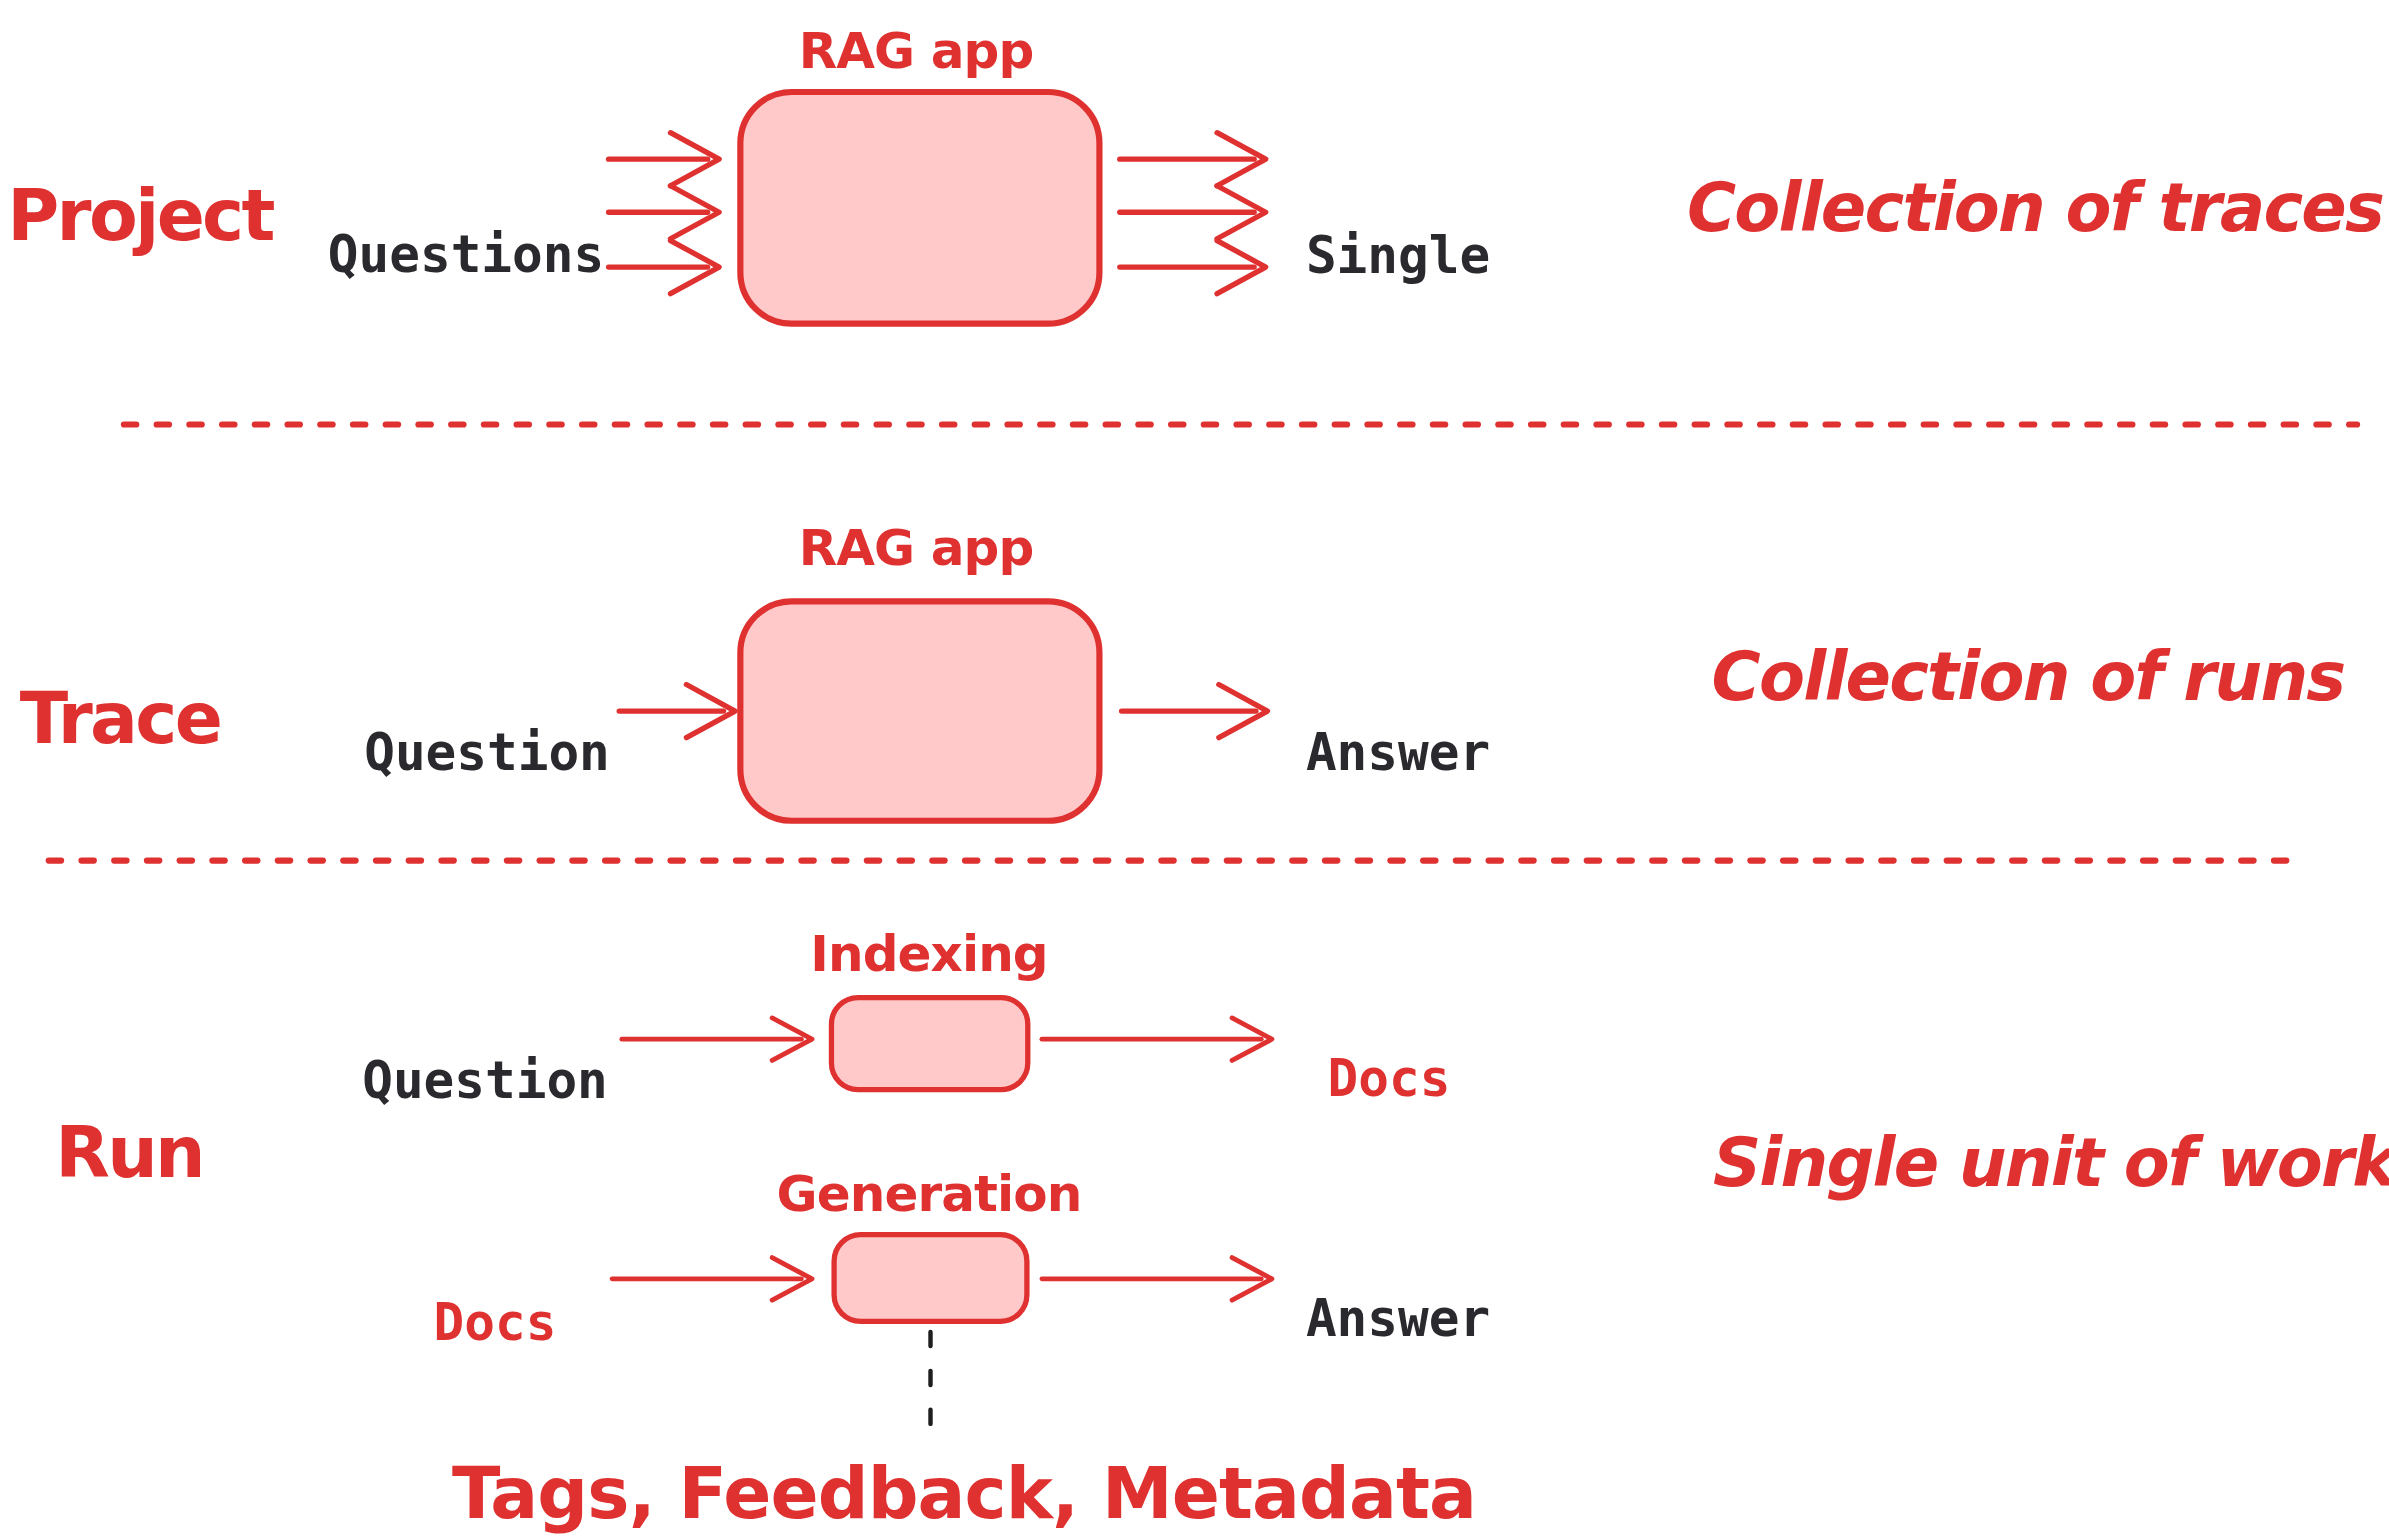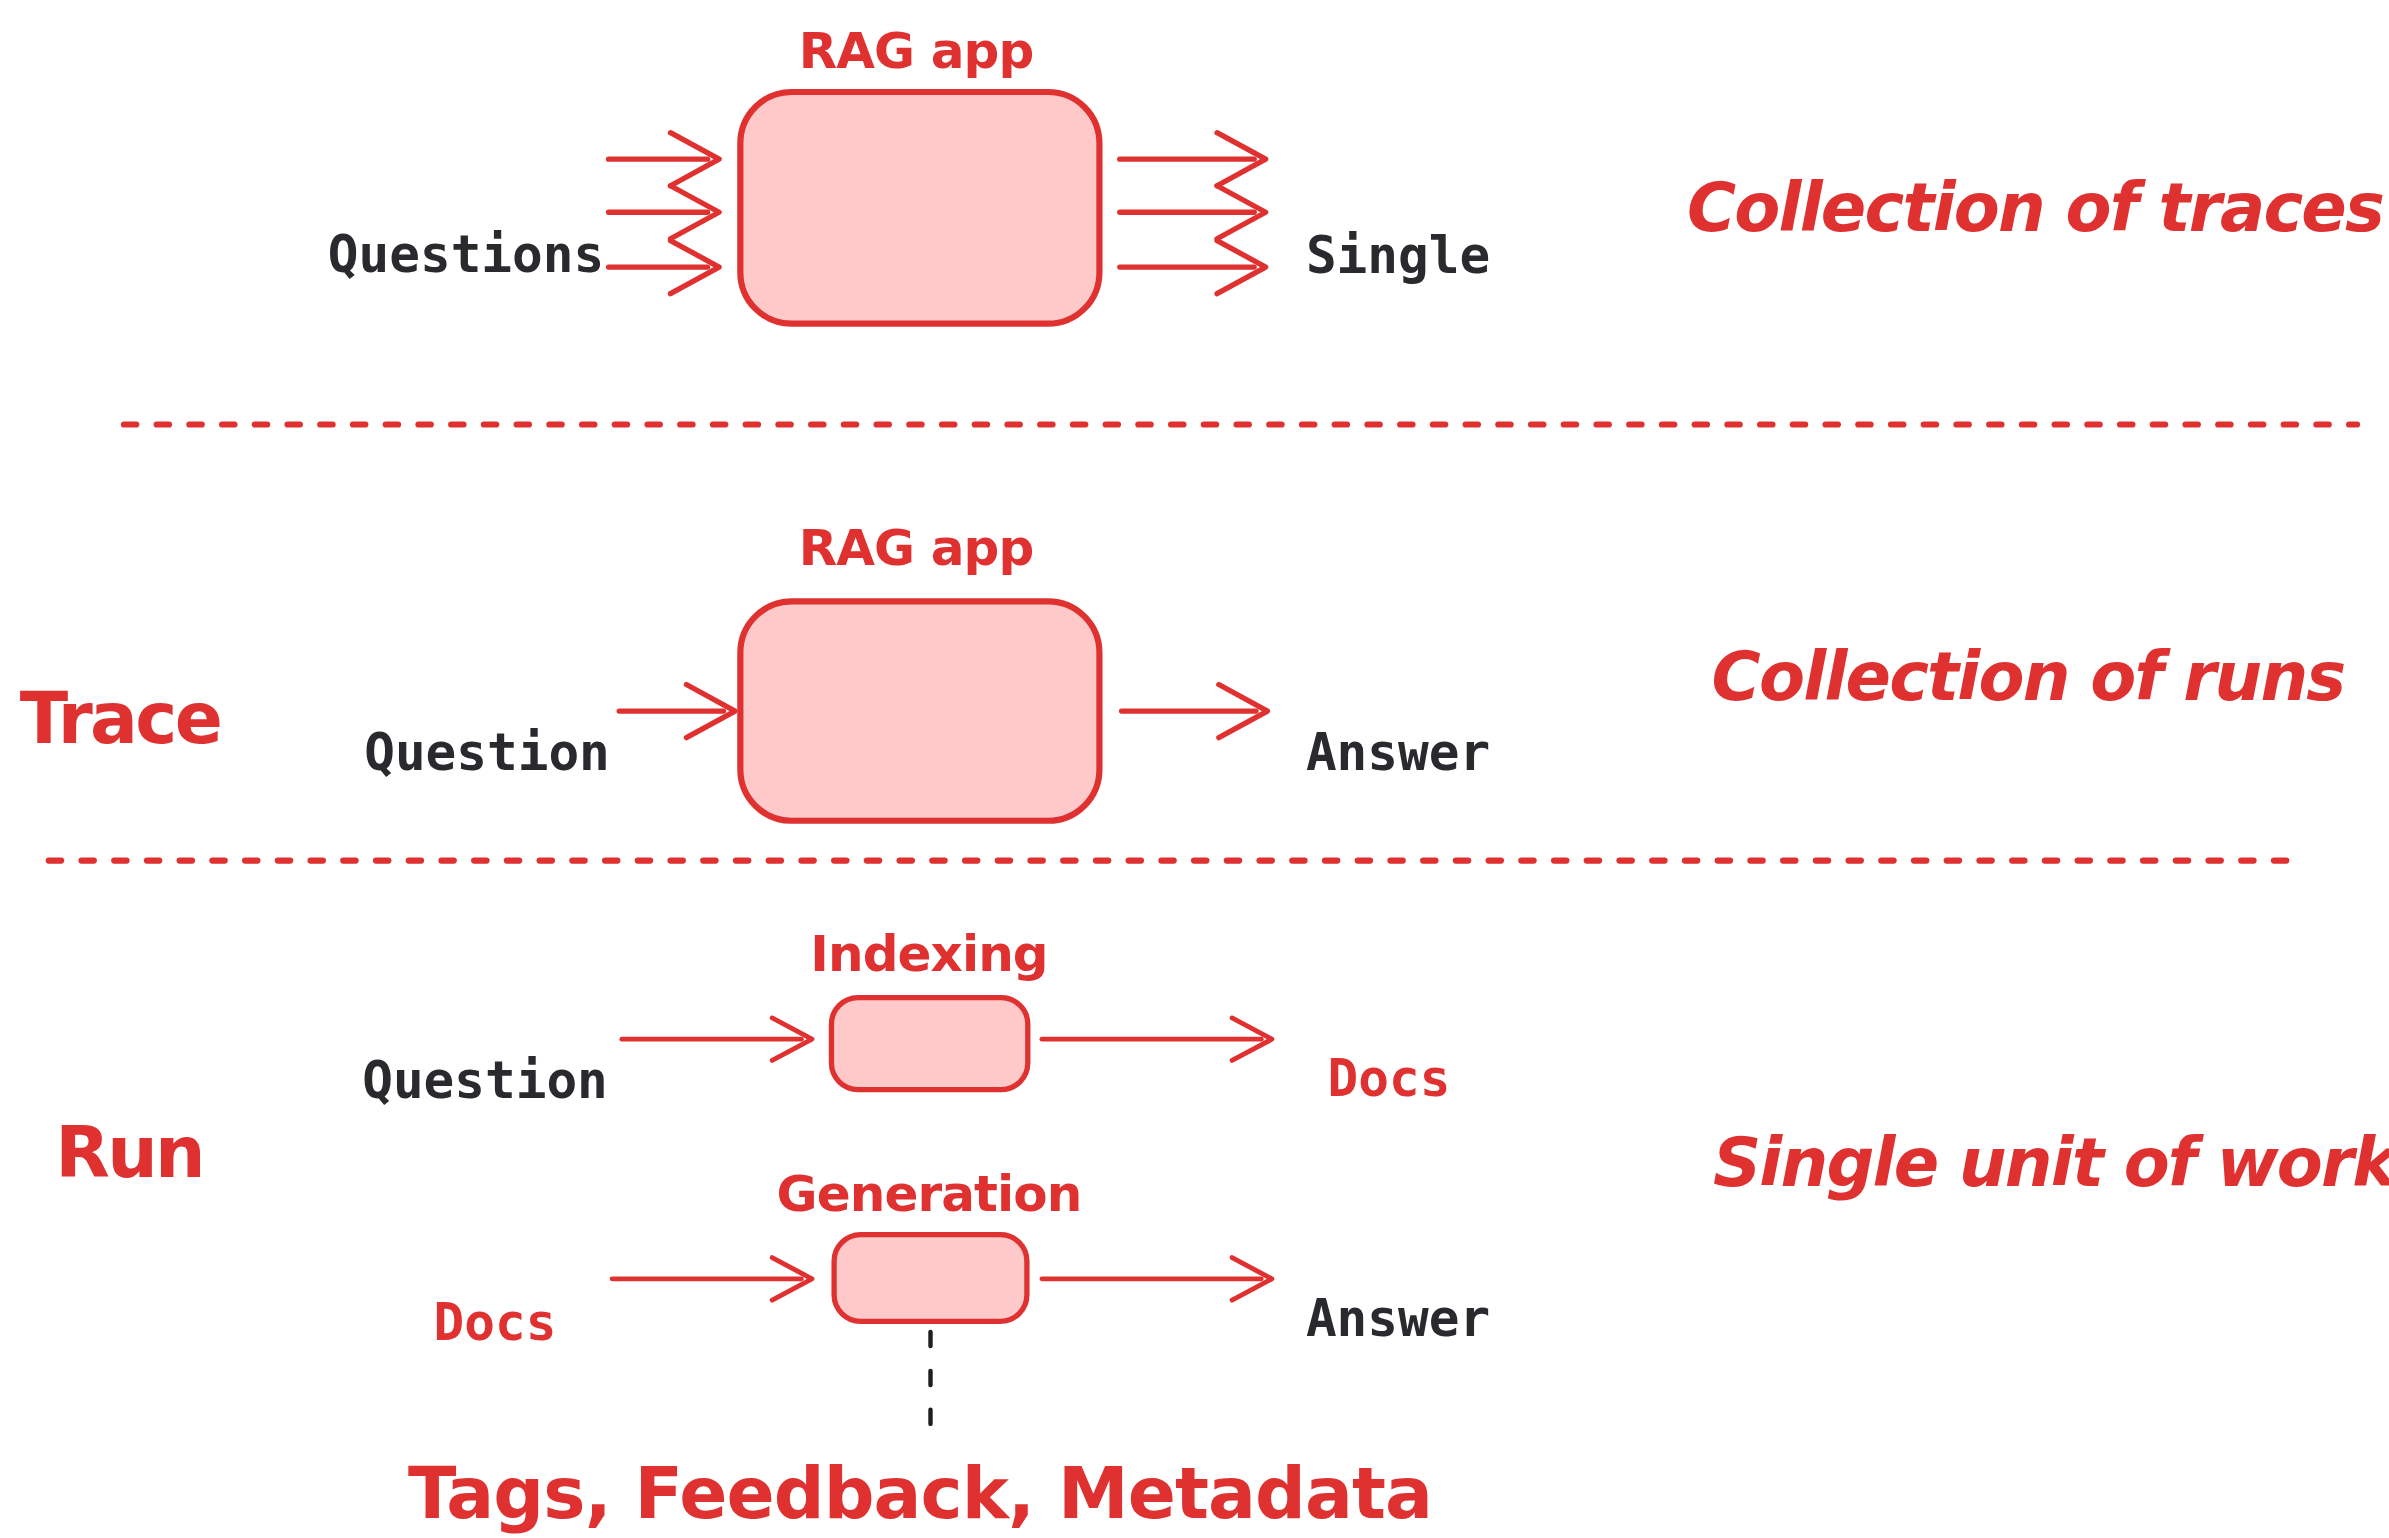--- a/index.html
+++ b/index.html
@@ -24,21 +24,21 @@
     user-select: none;
   }
   .hand {
     font-family: "DejaVu Sans", sans-serif;
     font-weight: 700;
     color: var(--red);
   }
   .hand-xl   { font-size: 71px; letter-spacing: -2.7px; }
   .hand-note { font-size: 67px; letter-spacing: -1.8px; font-style: italic; }
   .hand-title{ font-size: 50px; letter-spacing: -0.9px; }
-  .hand-foot { font-size: 71px; letter-spacing: -0.9px; }
+  .hand-foot { font-size: 71px; letter-spacing: -0.9px; margin-left: 44px; }
   .mono {
     font-family: "DejaVu Sans Mono", monospace;
     font-weight: 700;
     font-size: 51px;
     color: var(--black);
     margin-top: 39px;
   }
   .mono.red { color: var(--red); }
   
   .stroke-red  { stroke: var(--red); fill: none; stroke-linecap: round; stroke-linejoin: round; }
@@ -114,20 +114,21 @@
     <rect class="box-small" x="943" y="1396" width="218" height="98" rx="30" ry="30"></rect>
 
     <g>
       <line class="stroke-red shaft-sm" x1="1178" y1="1446" x2="1426" y2="1446"></line>
       <polyline class="stroke-red head-sm" points="1393,1422 1438,1446 1393,1470"></polyline>
     </g>
 
     <line class="meta-line" x1="1052" y1="1506" x2="1052" y2="1628"></line>
   </svg>
 
+  <div class="lbl hand hand-xl" style="left:140px;  top:215px;">Project</div>
   <div class="lbl mono" style="left:466px;  top:215px;">Questions</div>
   <div class="lbl hand hand-title" style="left:916px; top:51px;">RAG app</div>
   <div class="lbl mono" style="left:1398px; top:216px;">Single</div>
   <div class="lbl hand hand-note" style="left:2035px; top:208px;">Collection of traces</div>
 
   <div class="lbl hand hand-xl" style="left:120px;  top:718px;">Trace</div>
   <div class="lbl mono" style="left:487px;  top:713px;">Question</div>
   <div class="lbl hand hand-title" style="left:916px; top:548px;">RAG app</div>
   <div class="lbl mono" style="left:1398px; top:713px;">Answer</div>
   <div class="lbl hand hand-note" style="left:2028px; top:677px;">Collection of runs</div>

